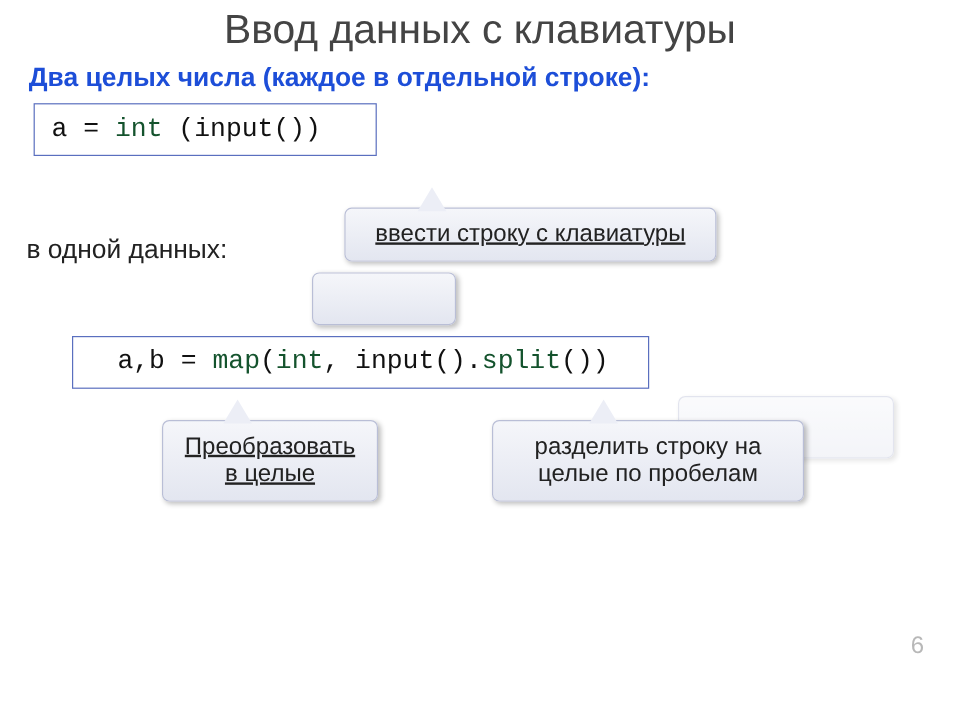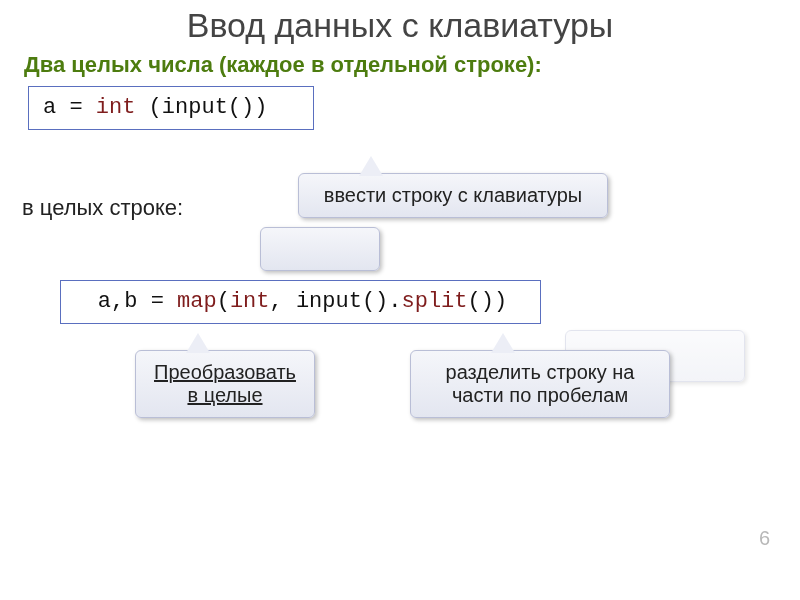--- a/index.html
+++ b/index.html
@@ -25,34 +25,34 @@
     text-align: center;
     font-size: 34px;
     color: #444;
     font-weight: 400;
   }
   .subtitle {
     position: absolute;
     top: 52px;
     left: 24px;
     font-size: 22px;
-    color: #4d7c0f;
+    color: #1d4ed8;
     font-weight: 700;
   }
   .codebox {
     position: absolute;
     background: #ffffff;
     border: 1px solid #5a6fbf;
     padding: 6px 10px 6px 14px;
     font-family: "Courier New", Courier, monospace;
     font-size: 22px;
     line-height: 1.35;
     color: #111;
   }
-  .codebox .kw { color: #7f1d1d; }
+  .codebox .kw { color: #14532d; }
   #code1 {
     top: 86px;
     left: 28px;
     width: 260px;
   }
   .inline-label {
     position: absolute;
     top: 195px;
     left: 22px;
     font-size: 22px;
@@ -78,21 +78,21 @@
     color: #222;
     text-align: center;
   }
   .callout::after {
     content: "";
     position: absolute;
     width: 0;
     height: 0;
   }
   
-  #callout-input { top: 173px; left: 298px; width: 280px; }
+  #callout-input { top: 173px; left: 287px; width: 280px; text-decoration: underline; }
   #callout-input::after {
     top: -18px; left: 60px;
     border-left: 12px solid transparent;
     border-right: 12px solid transparent;
     border-bottom: 20px solid #eceef6;
   }
   #callout-empty { top: 227px; left: 260px; width: 90px; height: 22px;
     background: linear-gradient(#f5f6fa,#e3e6f0);
   }
   #callout-convert { top: 350px; left: 135px; width: 150px; text-decoration: underline; }
@@ -129,31 +129,31 @@
   <div class="title">Ввод данных с клавиатуры</div>
 
   <div class="subtitle">Два целых числа (каждое в отдельной строке):</div>
 
   <div id="code1" class="codebox">
     <div>
       <span>a = </span><span class="kw">int</span><span> (input())</span>
     </div>
   </div>
 
-  <div class="inline-label">в целых строке:</div>
+  <div class="inline-label">в одной данных:</div>
 
   <div id="callout-input" class="callout">ввести строку с клавиатуры</div>
 
   <div id="callout-empty" class="callout"></div>
 
   <div id="code2" class="codebox">
     <span>a,b = </span><span class="kw">map</span><span>(</span><span class="kw">int</span><span>, input().</span><span class="kw">split</span><span>())</span>
   </div>
 
   <div id="callout-faded" class="callout"></div>
 
   <div id="callout-convert" class="callout">Преобразовать в целые</div>
 
-  <div id="callout-split" class="callout">разделить строку на части по пробелам</div>
+  <div id="callout-split" class="callout">разделить строку на целые по пробелам</div>
 
   <div class="pagenum">6</div>
 
 </div>
 
 </body></html>

